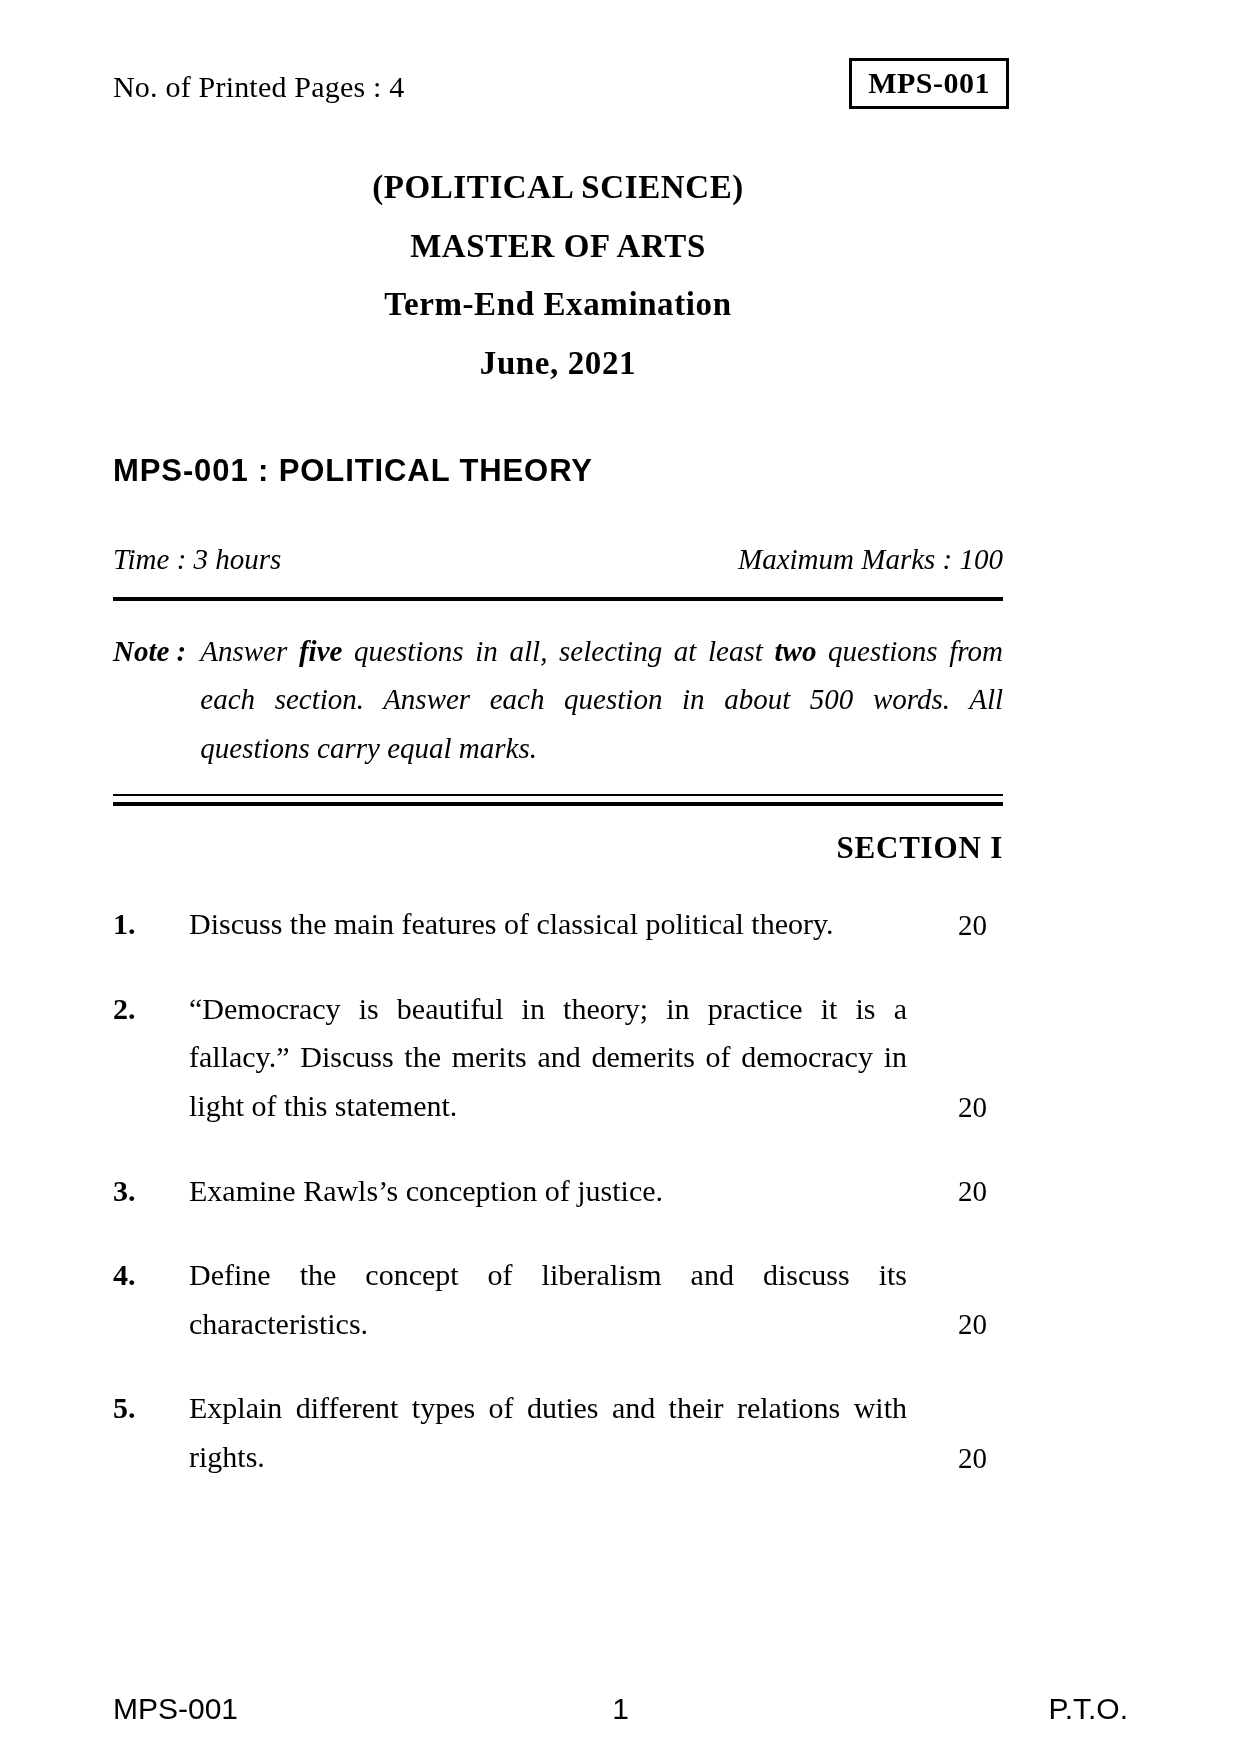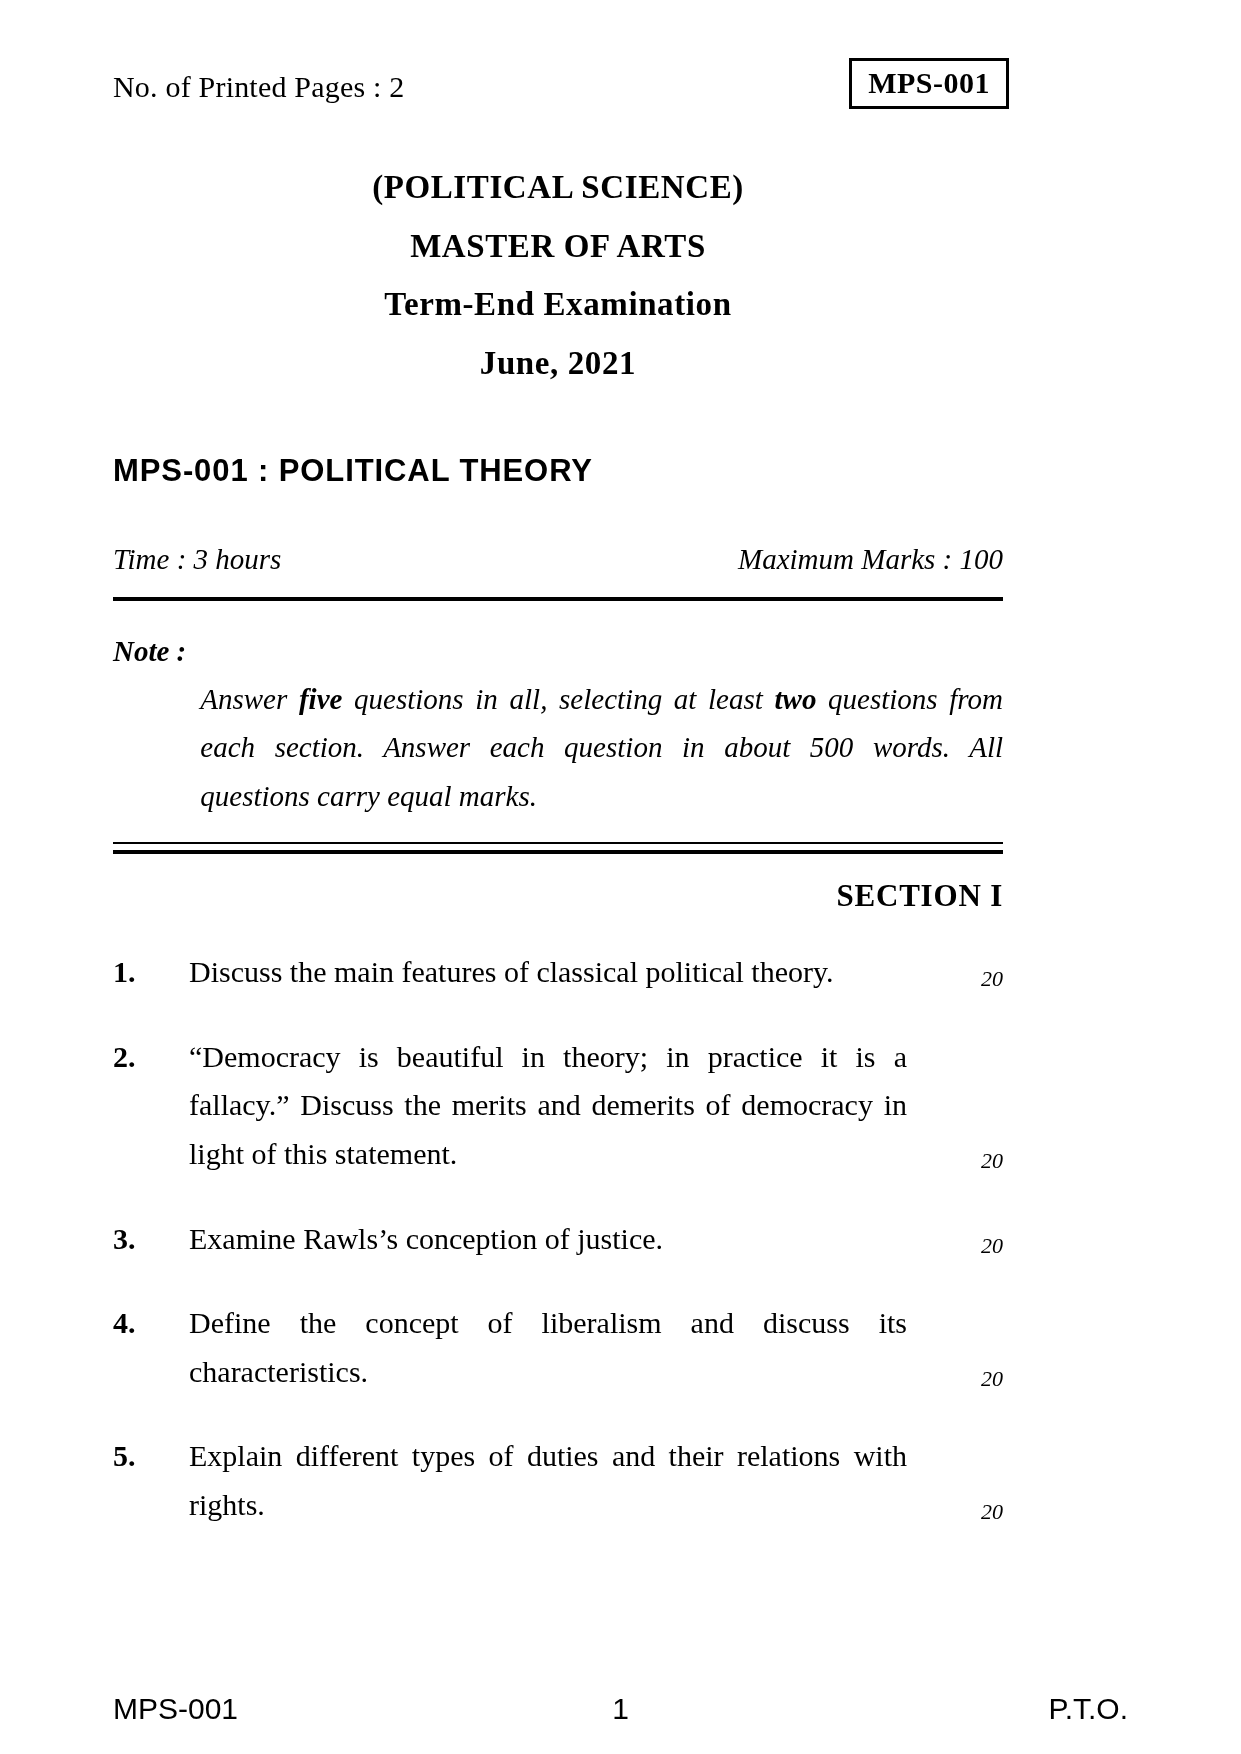--- a/index.html
+++ b/index.html
@@ -113,21 +113,20 @@
   .note-label {
     font-weight: bold;
     white-space: nowrap;
     padding-right: 14px;
     flex: 0 0 auto;
   }
   .note-text {
     flex: 1 1 auto;
     text-align: justify;
     text-align-last: left;
-    margin-top: 48px;
   }
   .note-text b { font-weight: bold; }
 
   
   .section-heading {
     text-align: right;
     font-family: "Liberation Serif", "DejaVu Serif", serif;
     font-weight: bold;
     font-size: 31px;
     letter-spacing: 0.8px;
@@ -155,24 +154,23 @@
     line-height: 1.62;
   }
   .q-text {
     text-align: justify;
     text-align-last: left;
     padding-right: 96px;
   }
   .q-text.nojust { text-align: left; }
   .q-marks {
     position: absolute;
-    right: 0;
+    right: 16px;
     bottom: 0;
-    font-style: italic;
-    font-size: 22px;
+    font-size: 29px;
     line-height: 1.62;
   }
 
   
   .footer {
     position: absolute;
     left: 113px;
     right: 113px;
     bottom: 28px;
     display: flex;
@@ -188,21 +186,21 @@
   }
   .footer-left, .footer-right { position: relative; z-index: 2; }
 </style>
 </head>
 <body>
 
 <div class="page">
   <div class="content">
 
     <div class="header-row">
-      <div class="printed-pages">No. of Printed Pages : 2</div>
+      <div class="printed-pages">No. of Printed Pages : 4</div>
       <div class="code-box">MPS-001</div>
     </div>
 
     <div class="title-block">
       <div class="title-line">(POLITICAL SCIENCE)</div>
       <div class="title-line">MASTER OF ARTS</div>
       <div class="title-line">Term-End Examination</div>
       <div class="title-line">June, 2021</div>
     </div>
 

